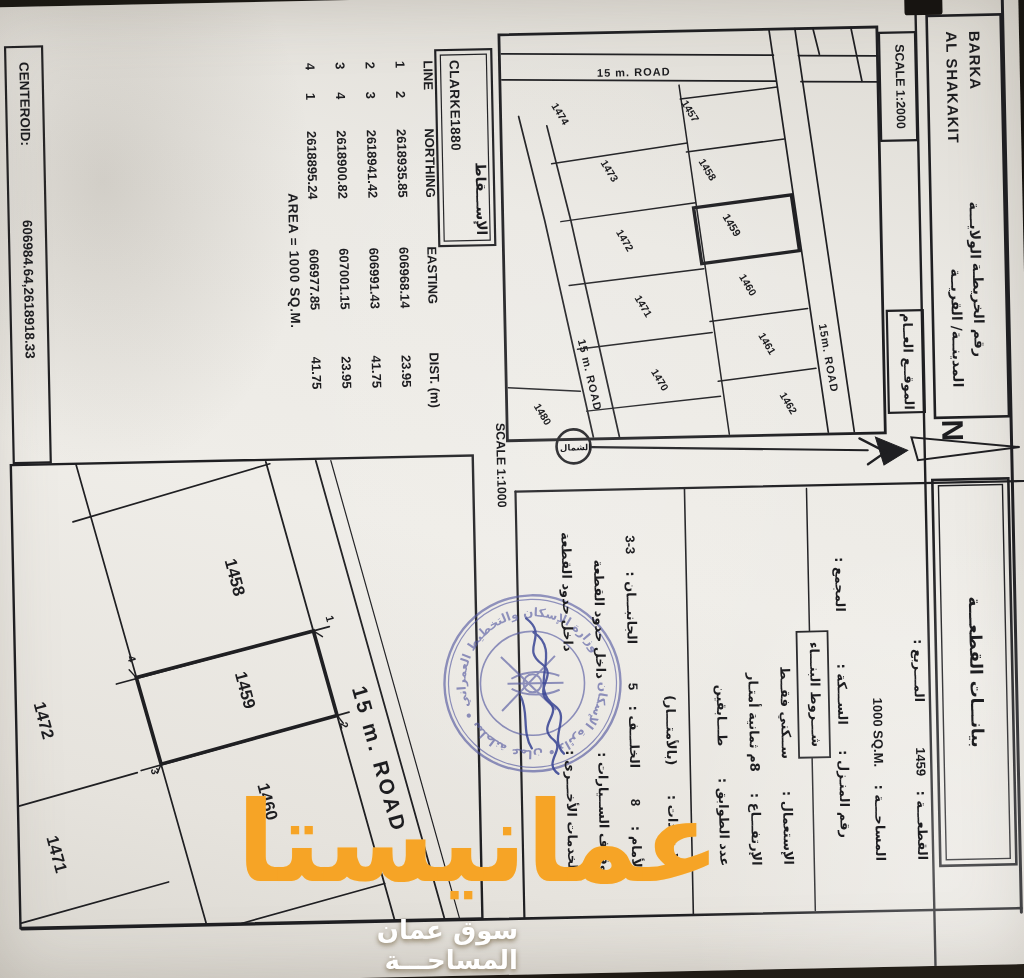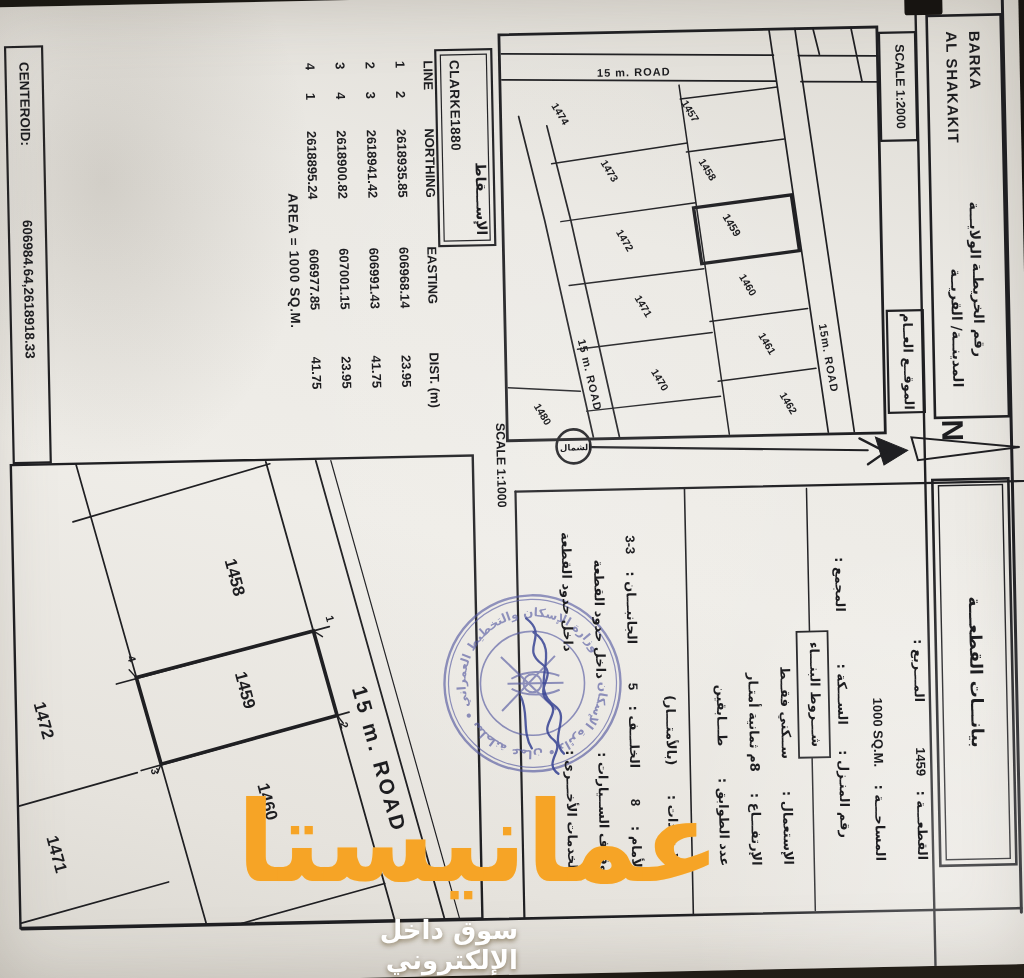--- a/index.html
+++ b/index.html
@@ -260,14 +260,14 @@
         <div class="t lt" style="left: 725px; top: 689px; font-size: 11px; transform: translate(-50%, -50%) rotate(-14deg);">2</div>
         <div class="t lt" style="left: 767px; top: 879px; font-size: 11px; transform: translate(-50%, -50%) rotate(-14deg);">3</div>
         <div class="t lt" style="left: 654px; top: 900px; font-size: 11px; transform: translate(-50%, -50%) rotate(-14deg);">4</div>
         <div class="t lt" style="left: 760px; top: 655px; font-size: 21px; letter-spacing: 3px; transform: translate(-50%, -50%) rotate(-14.5deg);">15 m. ROAD</div>
       </div>
 
     <div class="notch"></div>
   </div>
 
   <div class="wm-brand">عمانيستا</div>
-  <div class="wm-tag">سوق داخل الإلكتروني</div>
+  <div class="wm-tag">سوق عمان المساحـــة</div>
 </div>
 
 </body></html>

